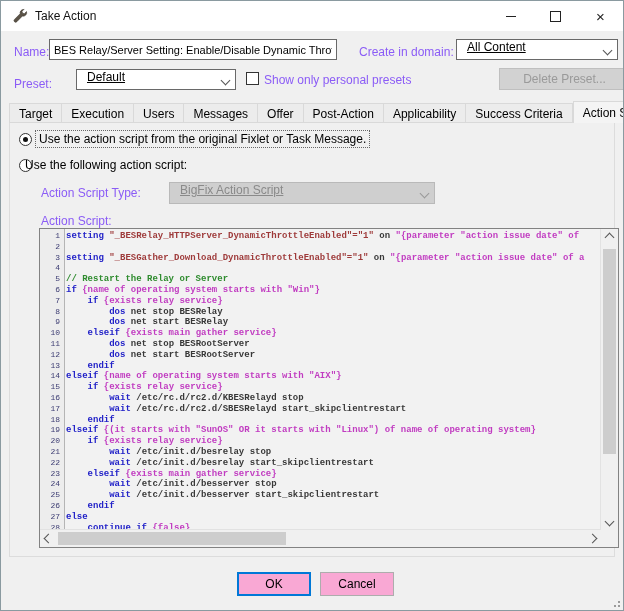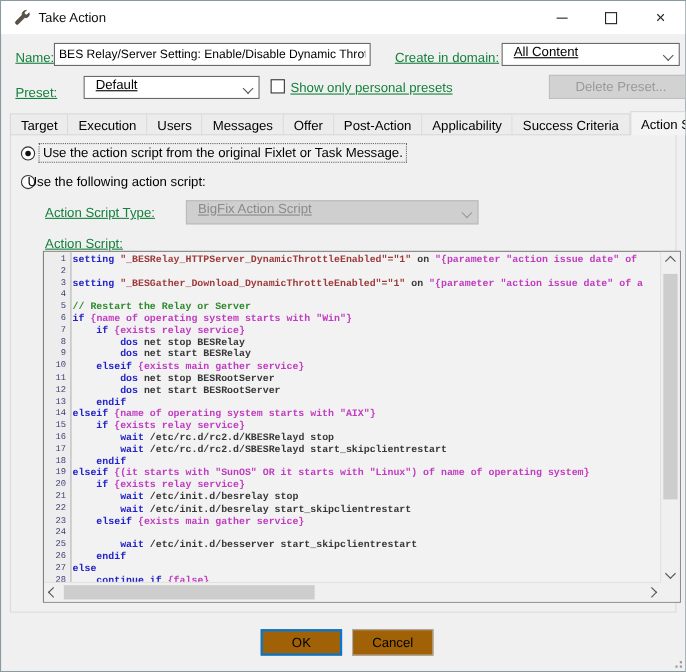--- a/index.html
+++ b/index.html
@@ -9,35 +9,35 @@
   
   .titlebar{position:absolute;top:0;left:0;right:0;height:30px;background:#ffffff;}
   .title-icon{position:absolute;left:11px;top:7px;width:16px;height:16px;}
   .title-text{position:absolute;left:34px;top:8px;font-size:12px;color:#111;}
   .cap{position:absolute;top:0;width:45px;height:30px;display:flex;align-items:center;justify-content:center;color:#222;}
   .cap-min{right:90px}.cap-max{right:45px}.cap-close{right:0}
   .glyph-min{width:10px;height:0;border-top:1px solid #222;}
   .glyph-max{width:9px;height:9px;border:1px solid #222;}
   .glyph-close{font-size:15px;line-height:15px;color:#222;}
   
-  .lbl{position:absolute;white-space:nowrap;color:#15803d;text-decoration:underline;}
+  .lbl{position:absolute;white-space:nowrap;color:#8b5cf6;}
   .textbox{position:absolute;box-sizing:border-box;background:#fff;border:1px solid #696969;
            font-family:"Liberation Sans",sans-serif;font-size:11px;padding:2px 4px;color:#000;}
   .combo{position:absolute;box-sizing:border-box;background:#fff;border:1px solid #696969;
          display:flex;align-items:flex-start;padding-left:10px;cursor:default;text-decoration:underline;}
   .combo .chev{position:absolute;right:6px;top:7px;}
   .chev{display:inline-block;width:6px;height:6px;border-left:1px solid #555;border-bottom:1px solid #555;}
   .chev-down{transform:rotate(-45deg);}
   .chev-up{transform:rotate(135deg);}
   .chev-left{transform:rotate(45deg);}
   .chev-right{transform:rotate(-135deg);}
   .combo.disabled{background:#cfcfcf;border-color:#b9b9b9;color:#8a8a8a;}
   .combo.disabled .chev{border-color:#9a9a9a;}
   .checkbox{position:absolute;width:13px;height:13px;box-sizing:border-box;border:1px solid #333;background:#fff;}
-  .btn{position:absolute;box-sizing:border-box;background:#a16207;border:1px solid #adadad;
+  .btn{position:absolute;box-sizing:border-box;background:#f9a8d4;border:1px solid #adadad;
        display:flex;align-items:center;justify-content:center;font-size:12px;cursor:default;}
   .btn.default{border:2px solid #0078d7;}
   .btn.disabled{background:#d2d2d2;border-color:#bfbfbf;color:#9a9a9a;}
   
   .tabbar{position:absolute;left:8px;top:100px;display:flex;align-items:flex-end;z-index:3;}
   .tab{box-sizing:border-box;height:20px;padding:3px 9px 0 9px;background:#ececec;
        border:1px solid #d9d9d9;border-left:none;font-size:12px;white-space:nowrap;}
   .tab:first-child{border-left:1px solid #d9d9d9;}
   .tab.active{height:22px;background:#f4f4f4;border:1px solid #d9d9d9;border-bottom:none;
               padding-top:4px;position:relative;z-index:4;}
@@ -164,21 +164,21 @@
         <div class="crow"><span class="ln">14</span><span class="ct"><span class="c-kw">elseif</span><span class="c-rel"> {name of operating system starts with "AIX"}</span></span></div>
         <div class="crow"><span class="ln">15</span><span class="ct"><span class="c-pl">    </span><span class="c-kw">if</span><span class="c-rel"> {exists relay service}</span></span></div>
         <div class="crow"><span class="ln">16</span><span class="ct"><span class="c-pl">        </span><span class="c-kw">wait</span><span class="c-pl"> /etc/rc.d/rc2.d/KBESRelayd stop</span></span></div>
         <div class="crow"><span class="ln">17</span><span class="ct"><span class="c-pl">        </span><span class="c-kw">wait</span><span class="c-pl"> /etc/rc.d/rc2.d/SBESRelayd start_skipclientrestart</span></span></div>
         <div class="crow"><span class="ln">18</span><span class="ct"><span class="c-pl">    </span><span class="c-kw">endif</span></span></div>
         <div class="crow"><span class="ln">19</span><span class="ct"><span class="c-kw">elseif</span><span class="c-rel"> {(it starts with "SunOS" OR it starts with "Linux") of name of operating system}</span></span></div>
         <div class="crow"><span class="ln">20</span><span class="ct"><span class="c-pl">    </span><span class="c-kw">if</span><span class="c-rel"> {exists relay service}</span></span></div>
         <div class="crow"><span class="ln">21</span><span class="ct"><span class="c-pl">        </span><span class="c-kw">wait</span><span class="c-pl"> /etc/init.d/besrelay stop</span></span></div>
         <div class="crow"><span class="ln">22</span><span class="ct"><span class="c-pl">        </span><span class="c-kw">wait</span><span class="c-pl"> /etc/init.d/besrelay start_skipclientrestart</span></span></div>
         <div class="crow"><span class="ln">23</span><span class="ct"><span class="c-pl">    </span><span class="c-kw">elseif</span><span class="c-rel"> {exists main gather service}</span></span></div>
-        <div class="crow"><span class="ln">24</span></div>
+        <div class="crow"><span class="ln">24</span><span class="ct"><span class="c-pl">        </span><span class="c-kw">wait</span><span class="c-pl"> /etc/init.d/besserver stop</span></span></div>
         <div class="crow"><span class="ln">25</span><span class="ct"><span class="c-pl">        </span><span class="c-kw">wait</span><span class="c-pl"> /etc/init.d/besserver start_skipclientrestart</span></span></div>
         <div class="crow"><span class="ln">26</span><span class="ct"><span class="c-pl">    </span><span class="c-kw">endif</span></span></div>
         <div class="crow"><span class="ln">27</span><span class="ct"><span class="c-kw">else</span></span></div>
         <div class="crow"><span class="ln">28</span><span class="ct"><span class="c-pl">    </span><span class="c-kw">continue if</span><span class="c-rel"> {false}</span></span></div>
       </div>
     <div class="vsb">
       <div class="sb-btn up">
           <span class="chev chev-up"></span>
         </div>
       <div class="vthumb"></div>

